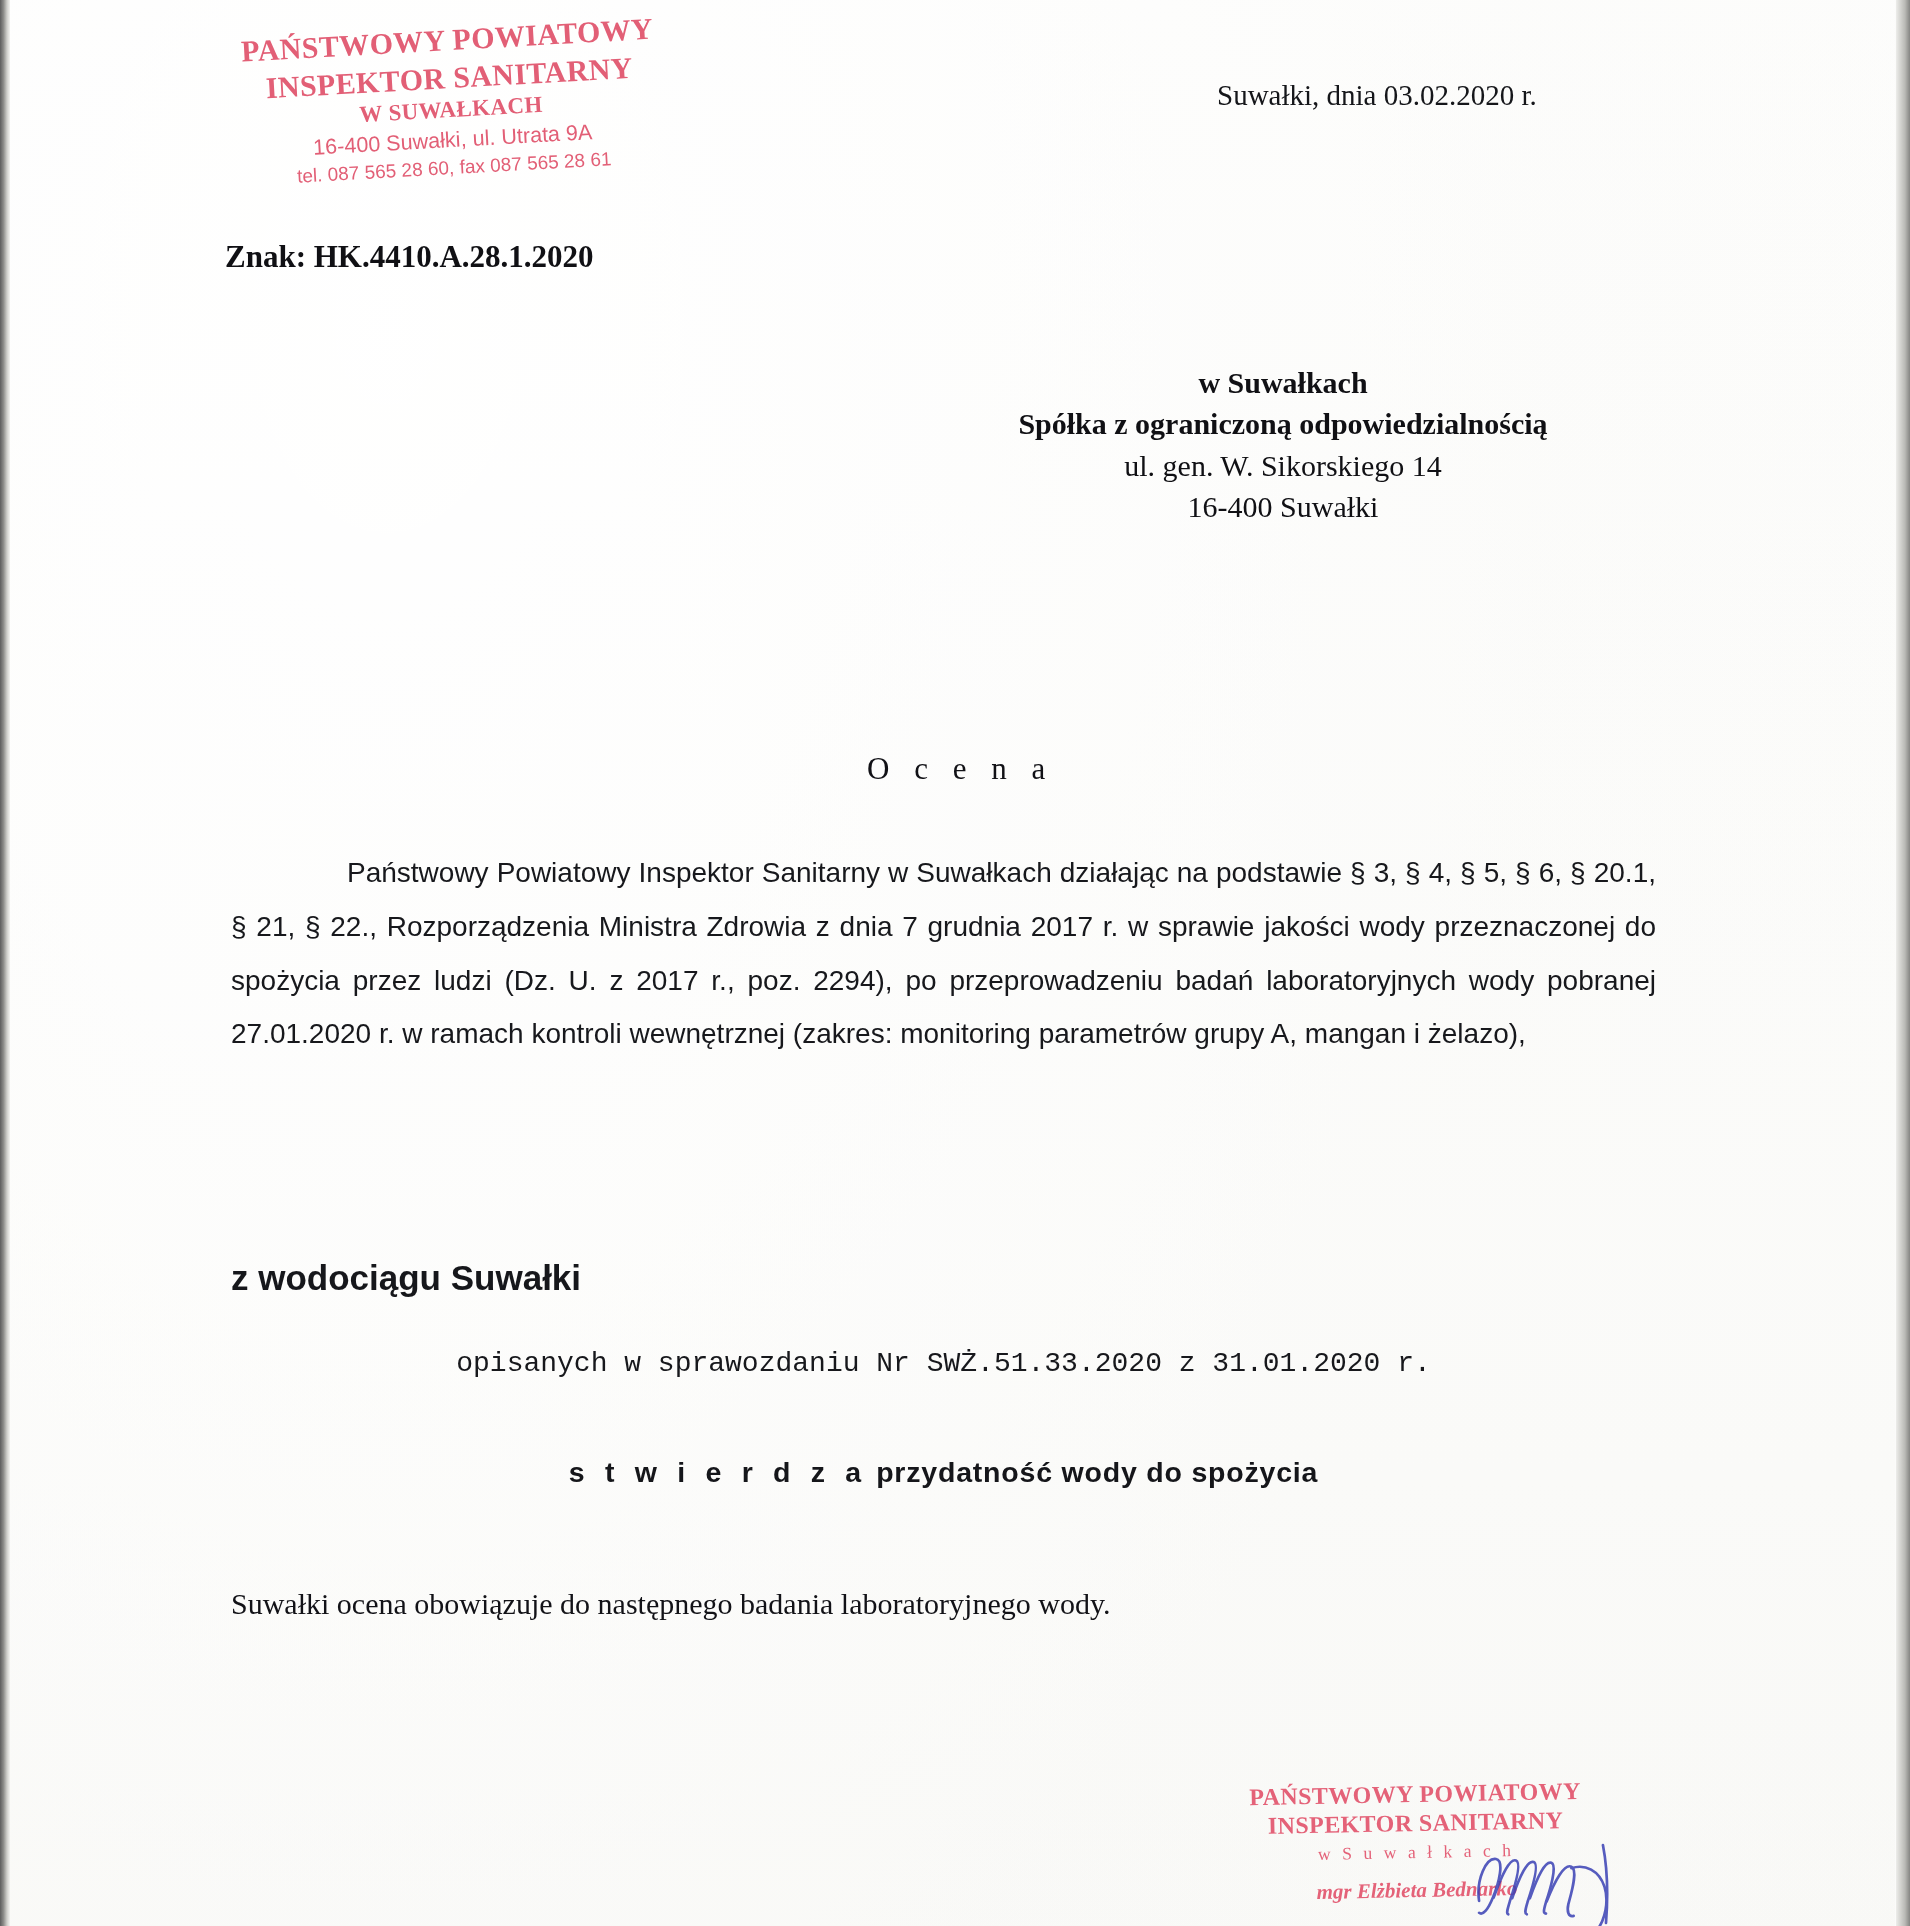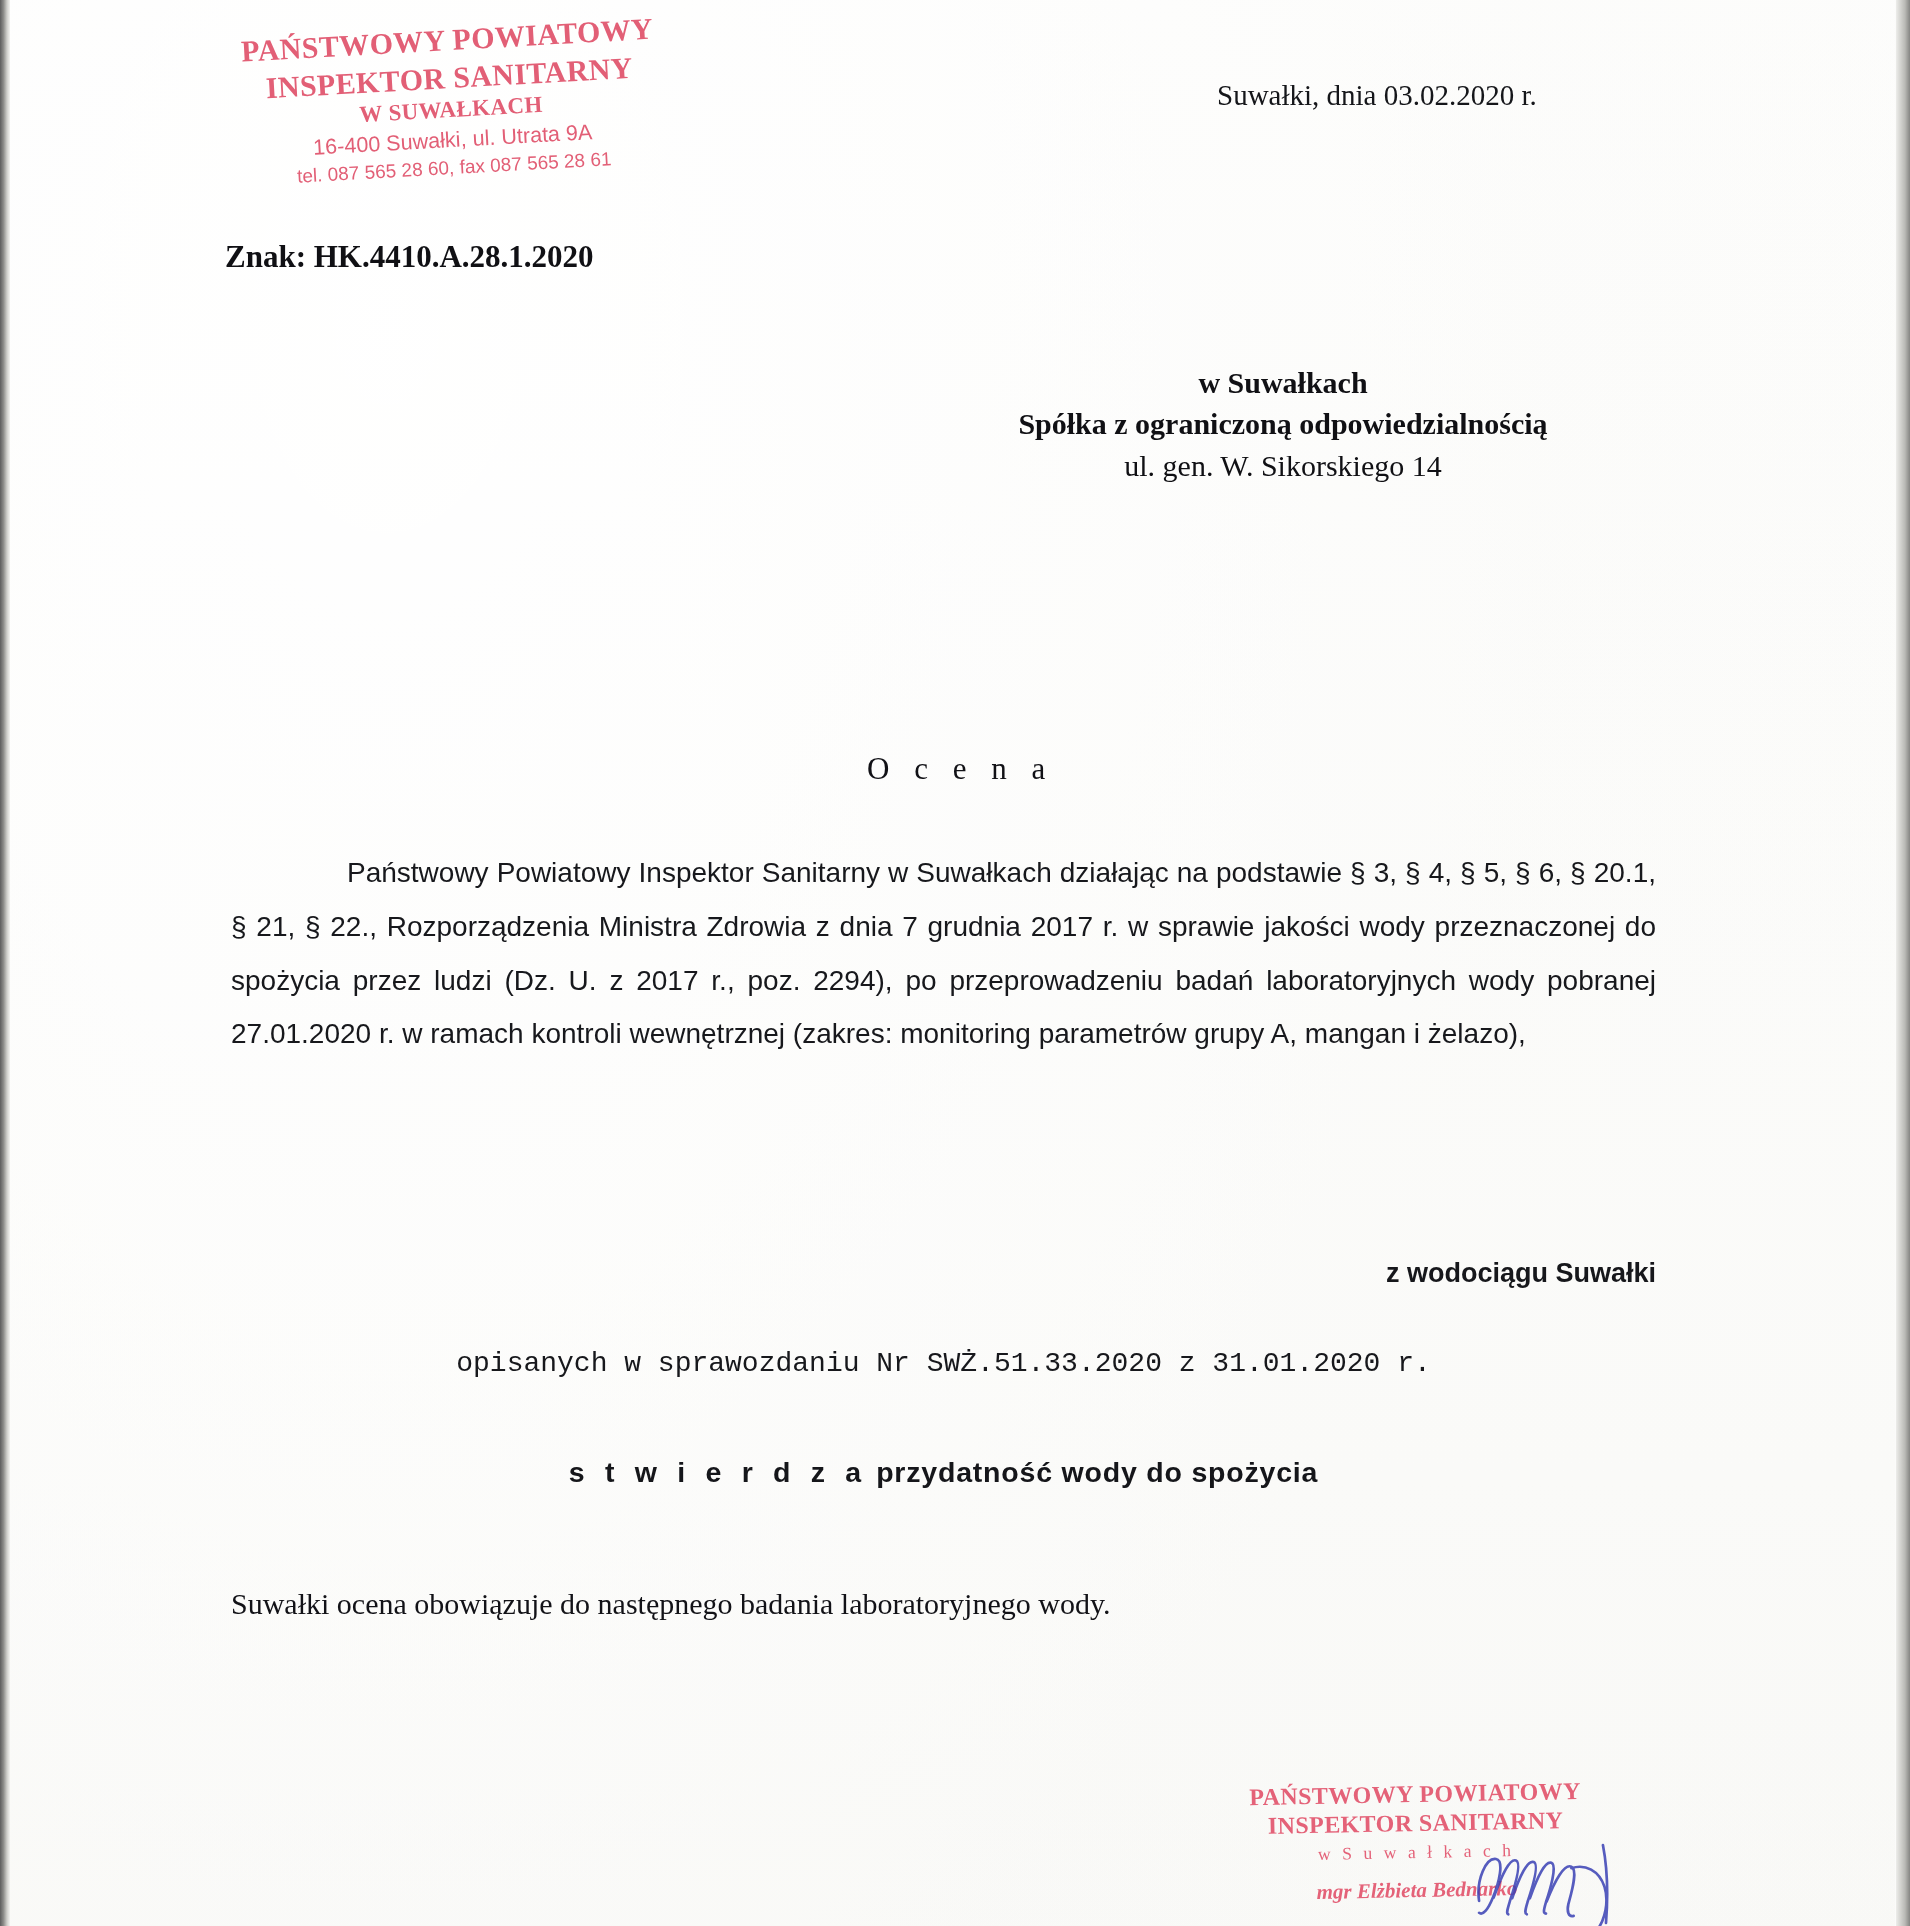--- a/index.html
+++ b/index.html
@@ -148,24 +148,24 @@
   }
   .body-block .indent {
     text-indent: 116px;
   }
 
   
   .center-bold {
     position: absolute;
     width: 1425px;
     left: 231px;
-    text-align: right;
-    font-family: "Liberation Sans", sans-serif;
-    font-weight: bold;
-    font-size: 27px;
+    text-align: left;
+    font-family: "Liberation Sans", sans-serif;
+    font-weight: bold;
+    font-size: 35px;
     color: #16171b;
   }
   .center-normal {
     position: absolute;
     width: 1425px;
     left: 231px;
     text-align: center;
     font-family: Liberation Mono, monospace;
     font-size: 28px;
     color: #17181c;
@@ -256,20 +256,21 @@
   </div>
 
   <div class="date-line">Suwałki, dnia 03.02.2020 r.</div>
 
   <div class="ref-sign">Znak: HK.4410.A.28.1.2020</div>
 
   <div class="addressee">
     <div>w Suwałkach</div>
     <div>Spółka z ograniczoną odpowiedzialnością</div>
     <div class="plain">ul. gen. W. Sikorskiego 14</div>
+    <div class="plain">16-400 Suwałki</div>
   </div>
 
   <div class="doc-title">O c e n a</div>
 
   <div class="body-block">
     <p class="indent">Państwowy Powiatowy Inspektor Sanitarny w Suwałkach działając na podstawie § 3, § 4, § 5, § 6, § 20.1, § 21, § 22., Rozporządzenia Ministra Zdrowia z dnia 7 grudnia 2017 r. w sprawie jakości wody przeznaczonej do spożycia przez ludzi (Dz. U. z 2017 r., poz. 2294), po przeprowadzeniu badań laboratoryjnych wody pobranej 27.01.2020 r. w ramach kontroli wewnętrznej (zakres: monitoring parametrów grupy A, mangan i żelazo),</p>
   </div>
 
   <div class="center-bold" style="top:1258px;">z wodociągu Suwałki</div>
 

